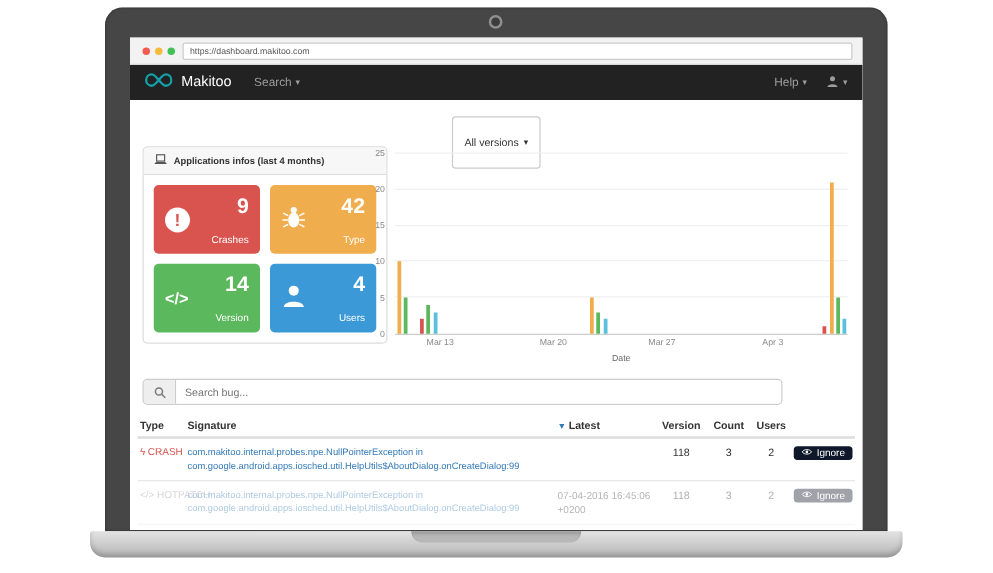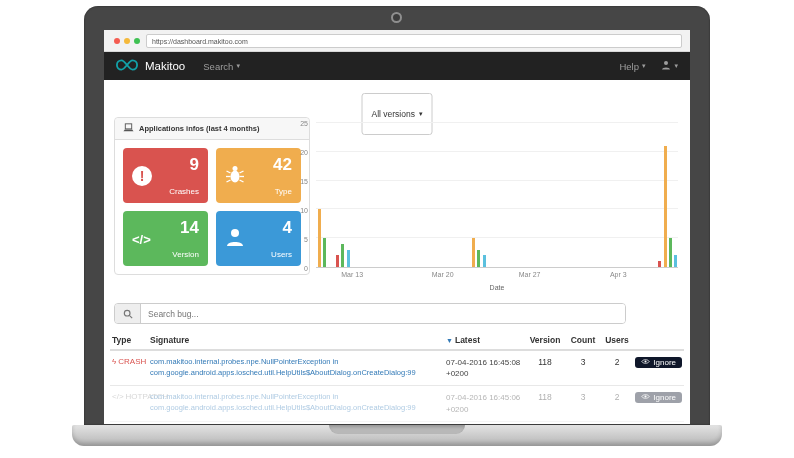--- a/index.html
+++ b/index.html
@@ -319,23 +319,20 @@
       <div class="t-row t-body-row">
         <div class="c-type">
           <span class="type-tag type-crash">
             <span>ϟ</span>
             <span>CRASH</span>
           </span>
         </div>
         <div class="c-sig">
           <a class="sig-link">com.makitoo.internal.probes.npe.NullPointerException in com.google.android.apps.iosched.util.HelpUtils$AboutDialog.onCreateDialog:99</a>
         </div>
-        <div class="c-latest">
-          <span class="latest-text">07-04-2016 16:45:08 +0200</span>
-        </div>
         <div class="c-version">118</div>
         <div class="c-count">3</div>
         <div class="c-users">2</div>
         <div class="c-action">
           <button class="ignore-btn">
             <span>
               <svg width="9" height="7" viewBox="0 0 12 8">
                 <path d="M1 4 C3 0.8 9 0.8 11 4 C9 7.2 3 7.2 1 4 Z" fill="none" stroke="#fff" stroke-width="1"></path>
                 <circle cx="6" cy="4" r="1.4" fill="#fff"></circle>
               </svg>

